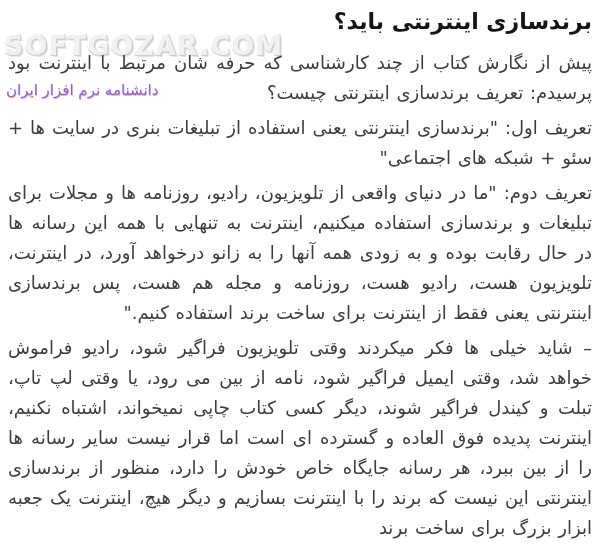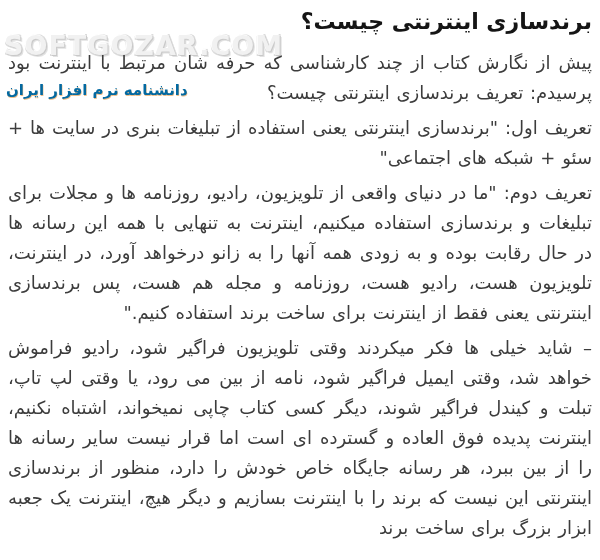--- a/index.html
+++ b/index.html
@@ -37,23 +37,23 @@
       2px 2px 0 #e2e2e2,
       -1px -1px 0 #ffffff,
       1px -1px 0 #dcdcdc,
       -1px 1px 0 #dcdcdc;
   }
   .wm-tagline {
     margin-top: 1px;
     margin-left: 2px;
     direction: rtl;
     display: inline-block;
-    font-weight: 700;
+    font-weight: 400;
     font-size: 15px;
-    color: #0369a1;
+    color: #8b5cf6;
     text-shadow: 0.5px 0.5px 0 #eebe8a;
   }
   
   .content {
     position: relative;
     z-index: 1;
     padding: 0 8px;
   }
   .doc-title {
     margin: 0;
@@ -80,21 +80,21 @@
 
 <div class="page">
 
   <div class="watermark">
     <div class="wm-brand">SOFTGOZAR.COM</div>
     <br>
     <span class="wm-tagline">دانشنامه نرم افزار ایران</span>
   </div>
 
   <div class="content">
-    <h1 class="doc-title">برندسازی اینترنتی چیست؟</h1>
+    <h1 class="doc-title">برندسازی اینترنتی باید؟</h1>
 
     <p class="para">پیش از نگارش کتاب از چند کارشناسی که حرفه شان مرتبط با اینترنت بود پرسیدم: تعریف برندسازی اینترنتی چیست؟</p>
 
 
     <p class="para">تعریف اول: "برندسازی اینترنتی یعنی استفاده از تبلیغات بنری در سایت ها + سئو + شبکه های اجتماعی"</p>
 
 
     <p class="para">تعریف دوم: "ما در دنیای واقعی از تلویزیون، رادیو، روزنامه ها و مجلات برای تبلیغات و برندسازی استفاده میکنیم، اینترنت به تنهایی با همه این رسانه ها در حال رقابت بوده و به زودی همه آنها را به زانو درخواهد آورد، در اینترنت، تلویزیون هست، رادیو هست، روزنامه و مجله هم هست، پس برندسازی اینترنتی یعنی فقط از اینترنت برای ساخت برند استفاده کنیم."</p>
 
     <p class="para">– شاید خیلی ها فکر میکردند وقتی تلویزیون فراگیر شود، رادیو فراموش خواهد شد، وقتی ایمیل فراگیر شود، نامه از بین می رود، یا وقتی لپ تاپ، تبلت و کیندل فراگیر شوند، دیگر کسی کتاب چاپی نمیخواند، اشتباه نکنیم، اینترنت پدیده فوق العاده و گسترده ای است اما قرار نیست سایر رسانه ها را از بین ببرد، هر رسانه جایگاه خاص خودش را دارد، منظور از برندسازی اینترنتی این نیست که برند را با اینترنت بسازیم و دیگر هیچ، اینترنت یک جعبه ابزار بزرگ برای ساخت برند</p>

